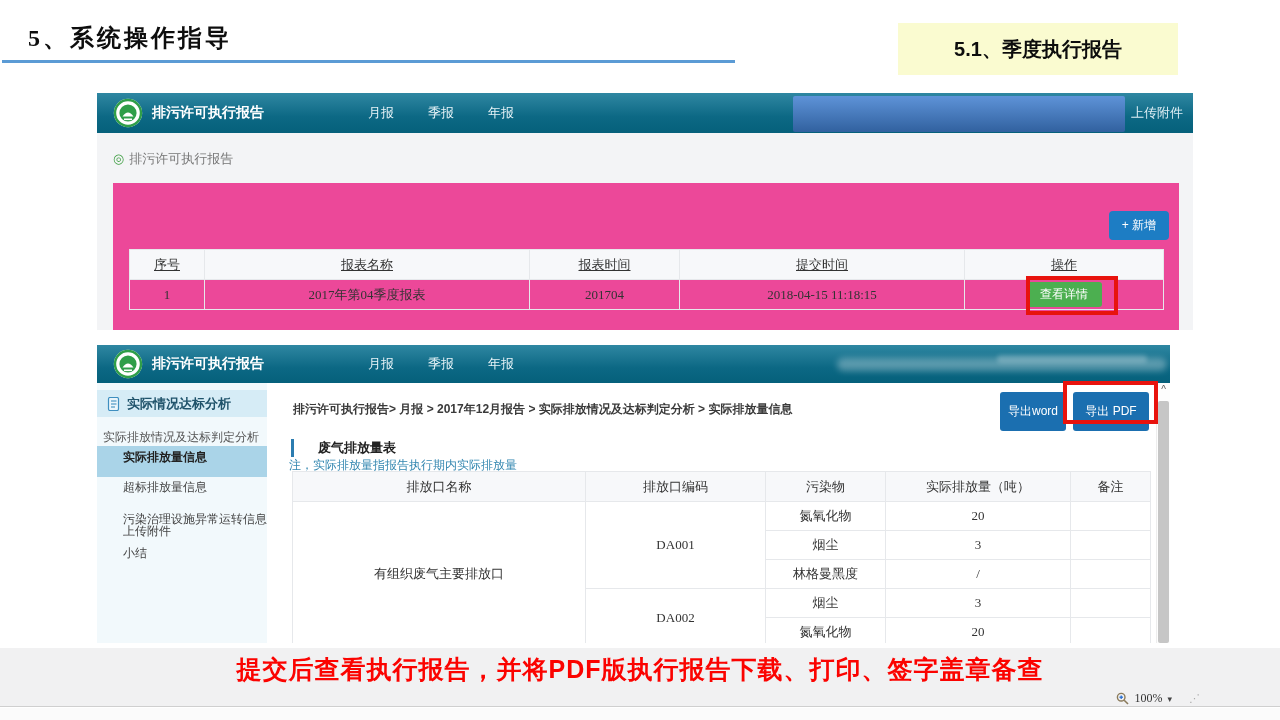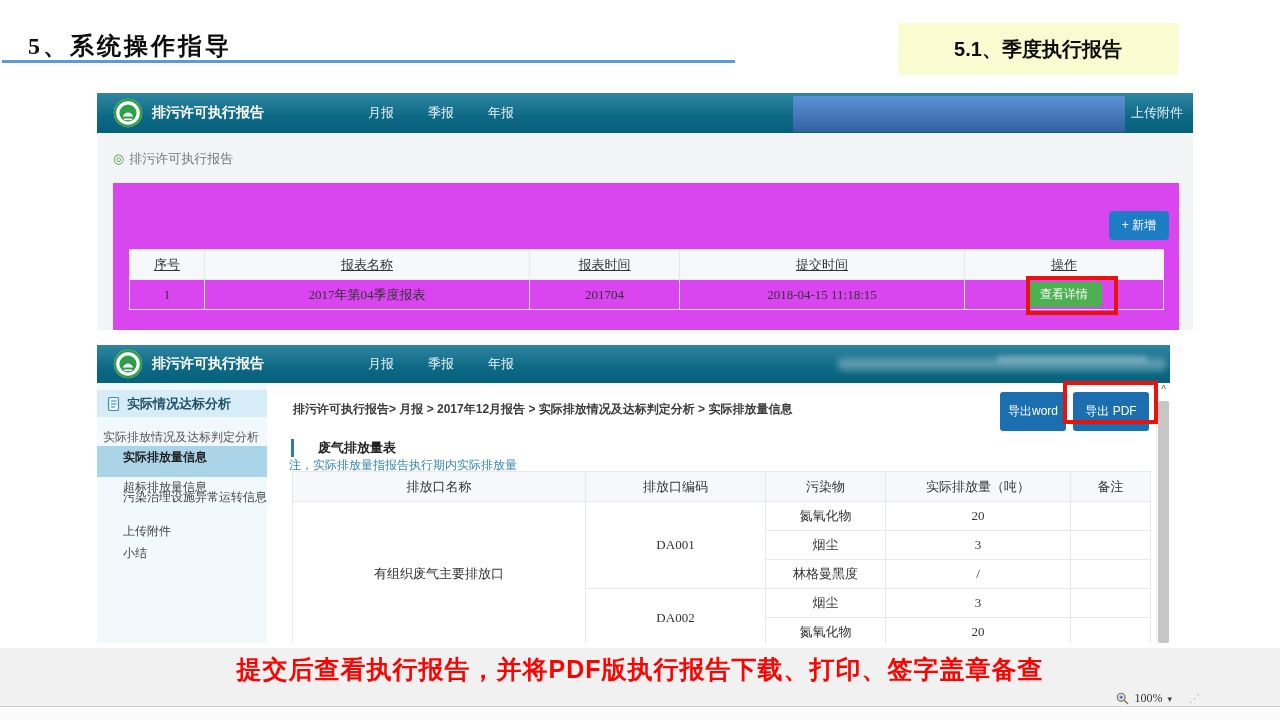--- a/index.html
+++ b/index.html
@@ -2,21 +2,21 @@
 <html><head>
 <meta charset="utf-8">
 <style>
   * { margin:0; padding:0; box-sizing:border-box; }
   html,body { background:#fff; }
   .stage { position:relative; width:1280px; height:720px; background:#ffffff; overflow:hidden;
            font-family:"Liberation Sans", sans-serif; }
 
   
   .slide-title { position:absolute; left:28px; top:22px; font-family:"Liberation Serif",serif;
-                 font-weight:bold; font-size:24px; letter-spacing:3px; color:#0d0d0d;margin-top:8px; }
+                 font-weight:bold; font-size:24px; letter-spacing:3px; color:#0d0d0d; }
   .title-rule  { position:absolute; left:2px; top:60px; width:733px; height:3px; background:#5b9bd5; }
   .badge { position:absolute; left:898px; top:23px; width:280px; height:52px; background:#fafbd0;
            display:flex; align-items:center; justify-content:center;
            font-weight:bold; font-size:20px; color:#0d0d0d; }
 
   
   .app-header { position:absolute; left:0; top:0; right:0;
                 background:linear-gradient(180deg,#2f87a2 0%,#0c6884 60%,#05607b 100%);
                 display:flex; align-items:center; }
   .logo { width:30px; height:30px; margin-left:16px; flex:none; }
@@ -27,21 +27,21 @@
 
   
   .app1 { position:absolute; left:97px; top:93px; width:1096px; height:237px; background:#f3f4f6; }
   .app1 .app-header { height:40px; }
   .redact1 { position:absolute; left:696px; top:3px; width:332px; height:36px; border-radius:2px;
              background:linear-gradient(180deg,#5e93d8,#31619f); }
   .home-link { position:absolute; right:10px; top:0; bottom:0; display:flex; align-items:center;
                color:#ddeef4; font-size:13px; }
   .crumb1 { position:absolute; left:16px; top:57px; font-size:13px; color:#777; }
   .crumb1 .pin { color:#43a047; margin-right:5px; font-size:13px; }
-  .panel1 { position:absolute; left:16px; top:90px; right:14px; bottom:0; background:#d946ef; }
+  .panel1 { position:absolute; left:16px; top:90px; right:14px; bottom:0; background:#ec4899; }
   .addbtn { position:absolute; right:10px; top:28px; background:#1d7dc4; color:#fff; font-size:12px;
             padding:6px 13px; border-radius:4px; cursor:pointer; }
   .table1 { position:absolute; left:16px; top:66px; width:1034px; border-collapse:collapse;
             table-layout:fixed; font-family:"Liberation Serif",serif; font-size:13px; color:#333;
             text-align:center; }
   .table1 th, .table1 td { border:1px solid #e6e8eb; height:30px; font-weight:400; }
   .table1 th { background:#f7f8fa; color:#333;text-decoration:underline; }
   .viewbtn { display:inline-block; background:#4caf50; color:#fff; font-family:"Liberation Sans",sans-serif;
              font-size:12px; padding:4px 14px; border-radius:3px; cursor:pointer; }
 
@@ -53,21 +53,21 @@
   .redact2b { position:absolute; left:900px; top:10px; width:150px; height:8px; border-radius:5px;
              background:rgba(255,255,255,0.22); filter:blur(2px); }
   .sidebar { position:absolute; left:0; top:38px; width:170px; bottom:0; background:#f2f9fc; }
   .side-sec { position:absolute; left:0; right:0; top:7px; height:27px; background:#d6ecf6;
               display:flex; align-items:center; gap:6px; padding-left:10px;
               font-size:13px; font-weight:bold; color:#20536b; }
   .side-group { position:absolute; left:6px; top:46px; font-size:12px; color:#555; white-space:nowrap; }
   .side-item { position:absolute; left:0; right:0; padding-left:26px; font-size:12px; color:#444;
                white-space:nowrap; cursor:pointer; }
   .side-item.active { top:63px; height:31px; line-height:22px; background:#aad4e8; color:#222; font-weight:bold; }
-  .si1 { top:96px; } .si2 { top:106px; } .si3 { top:140px; } .si4 { top:162px; }
+  .si1 { top:96px; } .si2 { top:128px; } .si3 { top:140px; } .si4 { top:162px; }
 
   .content { position:absolute; left:170px; top:38px; right:14px; bottom:0; background:#fff; }
   .crumb2 { position:absolute; left:26px; top:18px; font-size:12px; font-weight:bold; color:#3a3a3a; white-space:nowrap; }
   .exbtn { position:absolute; top:9px; height:39px; background:#1b6fb0; color:#fff; font-size:12px;
            border-radius:3px; display:flex; align-items:center; justify-content:center; cursor:pointer; }
   .btn-word { left:733px; width:66px; }
   .btn-pdf  { left:806px; width:76px; }
   .sec-title { position:absolute; left:24px; top:56px; border-left:3px solid #2b7cb0; padding-left:24px;
                font-size:13px; font-weight:bold; color:#222; }
   .sec-note { position:absolute; left:22px; top:74px; font-size:12px; color:#3387b0; }

